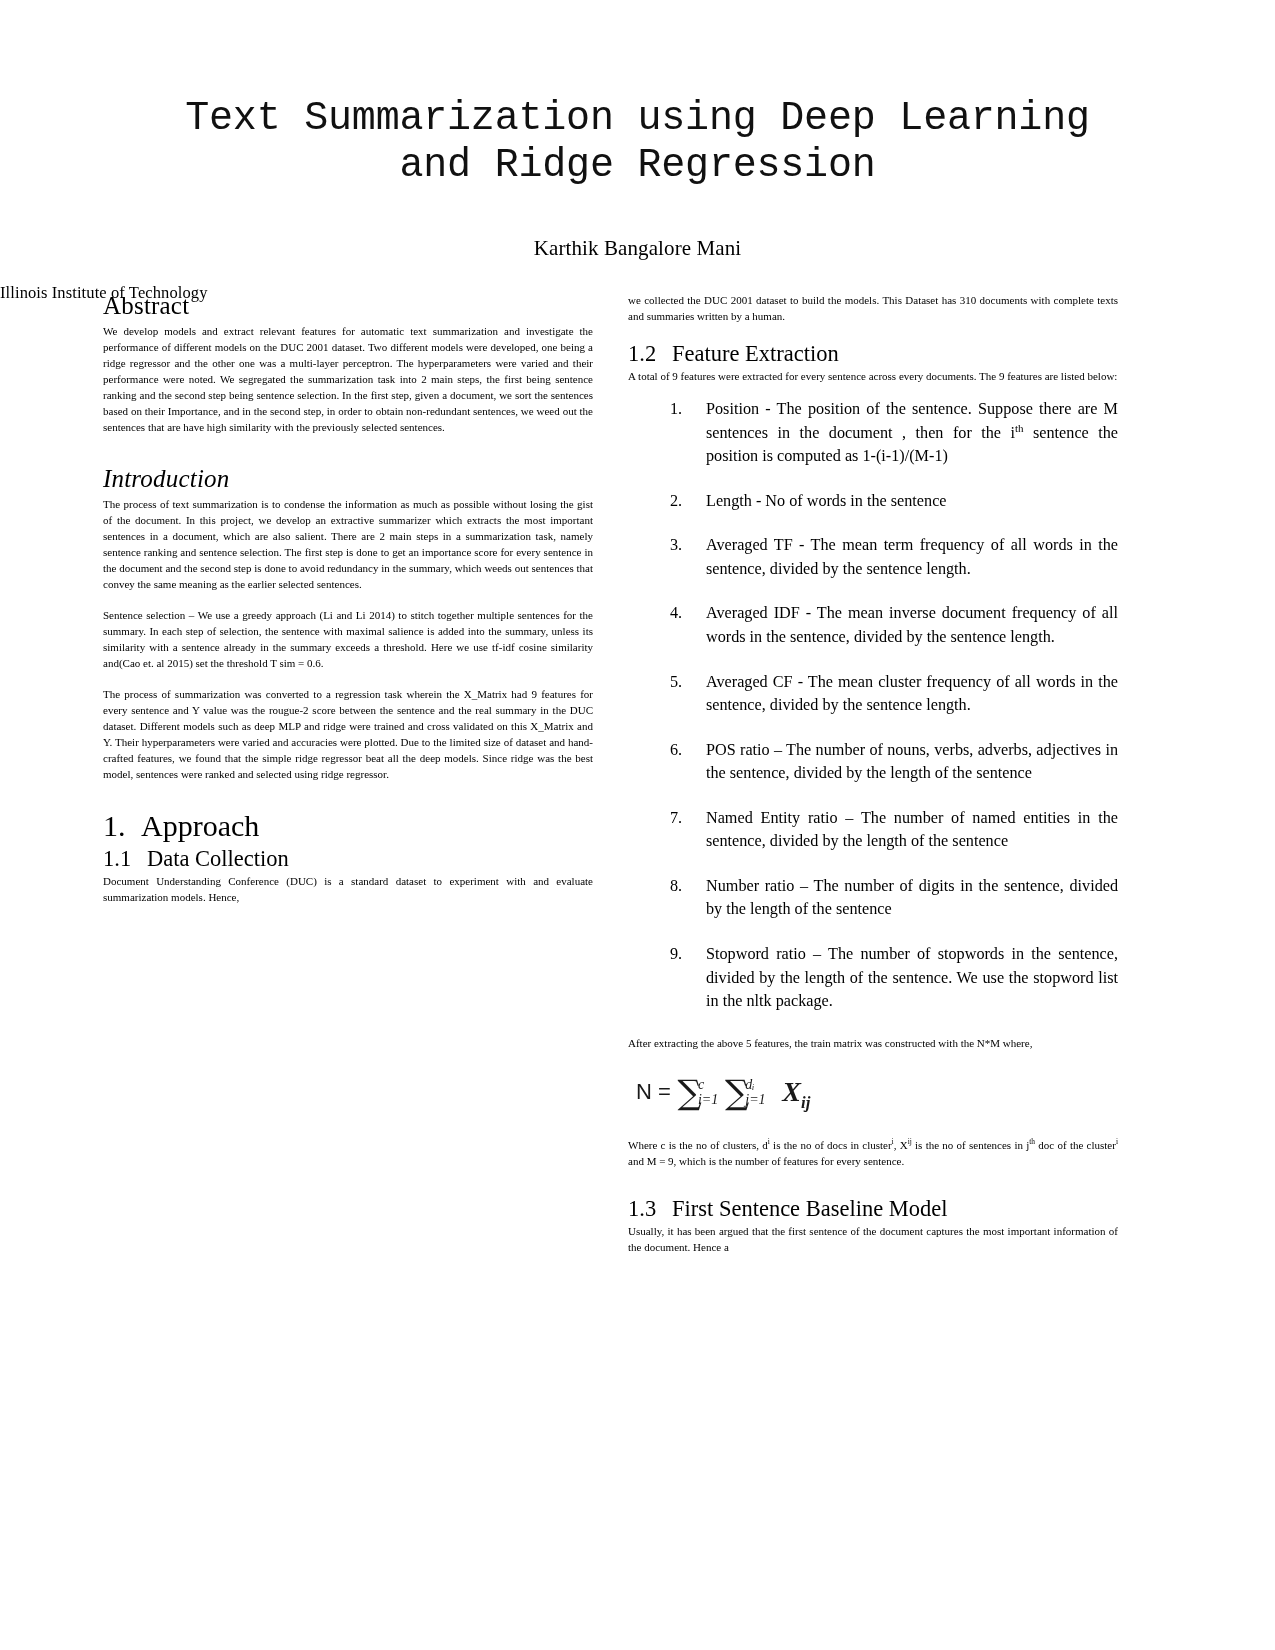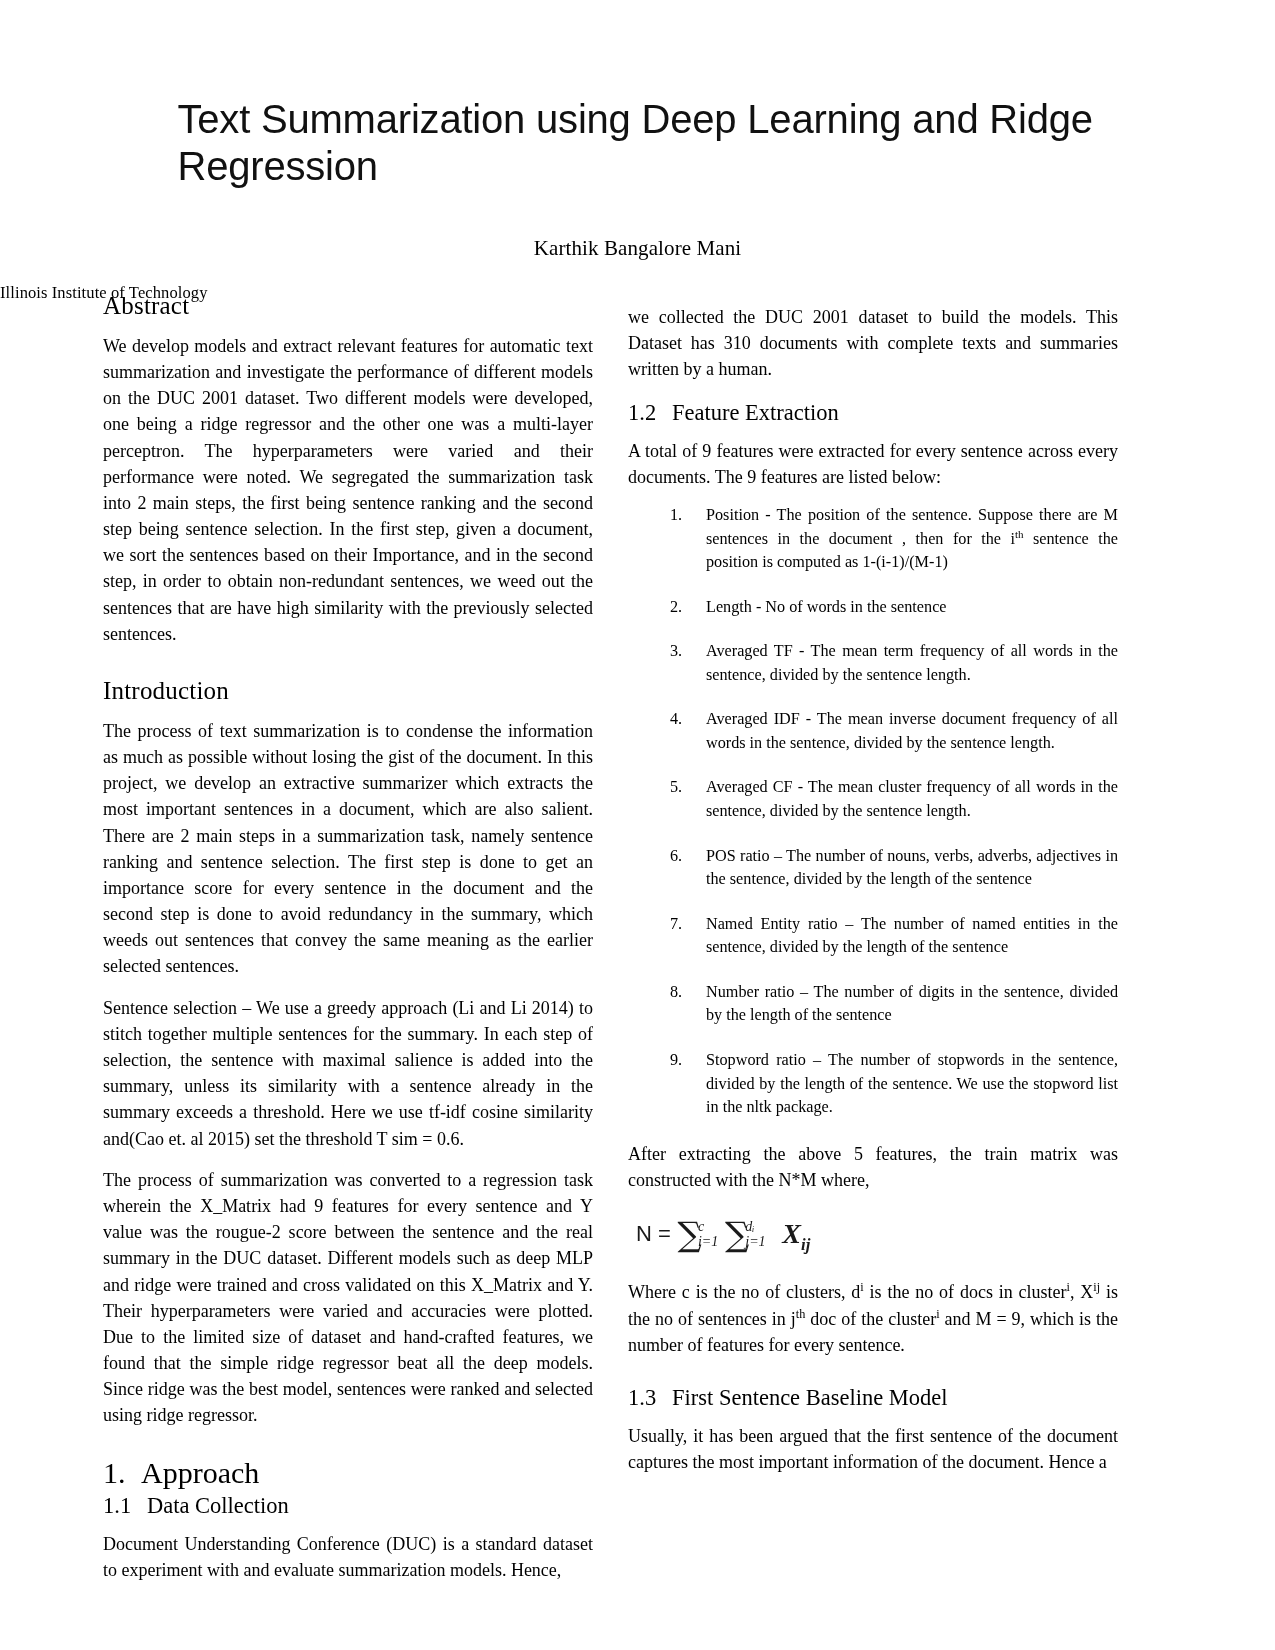--- a/index.html
+++ b/index.html
@@ -16,24 +16,25 @@
     font-family: "Liberation Serif", "DejaVu Serif", serif;
     color: #000000;
     overflow: hidden;
   }
 
   
   .title-block {
     padding-top: 96px;
   }
   .paper-title {
-    font-family: Liberation Sans, sans-serif;
+    font-family: Liberation Mono, monospace;
     font-size: 40px;
     line-height: 1.17;
     font-weight: 400;
+    text-align: center;
     margin: 0 auto;
     width: 920px;
     letter-spacing: -0.2px;
     color: #111;
   }
   .author {
     text-align: center;
     font-size: 21px;
     margin-top: 46px;
     font-family: "Liberation Serif", "DejaVu Serif", serif;
@@ -57,37 +58,37 @@
   }
   .col {
     position: absolute;
     top: 0;
     width: 490px;
   }
   .col-left  { left: 103px; }
   .col-right { left: 628px; }
 
   p.body {
-    font-size: 18px;
+    font-size: 11px;
     line-height: 1.455;
     text-align: justify;
     text-justify: inter-word;
-    margin: 12px 0 15px 0;
+    margin: 0 0 15px 0;
     hyphens: none;
   }
   p.nogap { margin-bottom: 0; }
 
   h2.head-major {
     font-size: 25px;
     font-weight: 400;
     margin: 0 0 2px 0;
     line-height: 1.15;
     letter-spacing: 0.2px;
   }
-  h2.head-major.spaced { margin-top: 30px; }
+  h2.head-major.spaced { margin-top: 30px; font-style: italic; }
 
   h3.head-sec {
     font-size: 30px;
     font-weight: 400;
     margin: 26px 0 1px 0;
     line-height: 1.2;
   }
   h3.head-sec .num { display: inline-block; min-width: 38px; }
 
   h3.head-sub {

